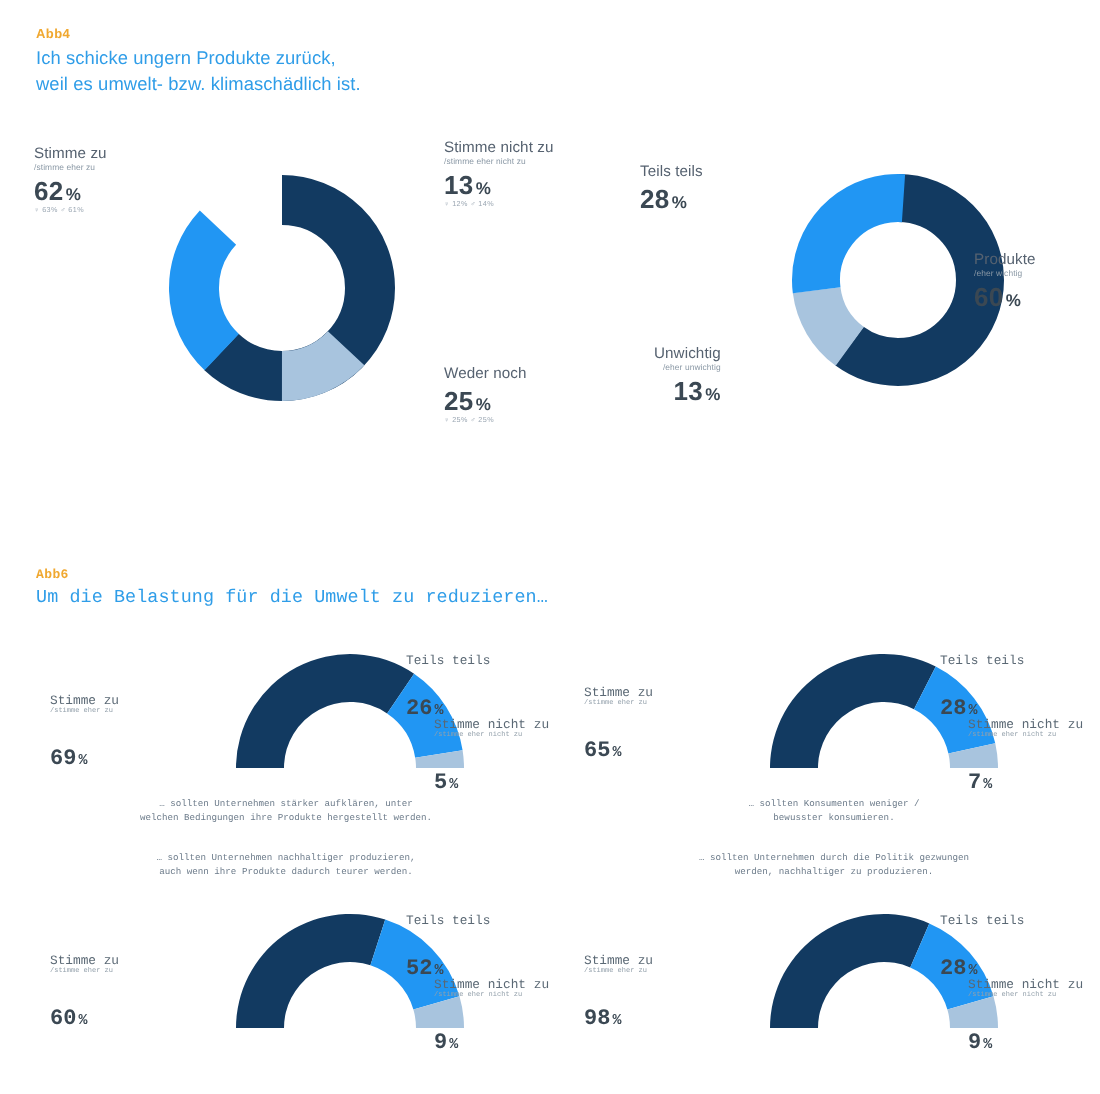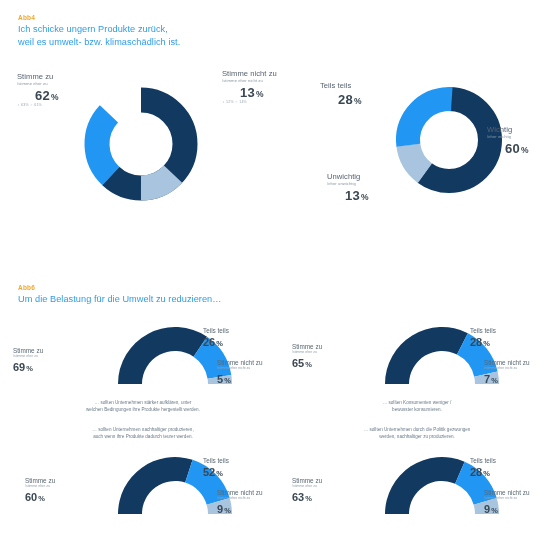--- a/index.html
+++ b/index.html
@@ -11,21 +11,21 @@
     color: #3c4a54;
     overflow: hidden;
     position: relative;
   }
   .page { position:relative; width:550px; height:450px; }
 
   
   .panel { position:absolute; }
   .panel-abb4 { left:0;   top:0;   width:275px; height:232px; }
   .panel-abb5 { left:275px; top:0; width:275px; height:232px; }
-  .panel-abb6 { left:0;   top:276px; width:550px; height:271px; }
+  .panel-abb6 { left:0;   top:276px; width:550px; height:271px;font-family:Liberation Mono, monospace; }
 
   
   .fignum {
     font-size:6.5px; font-weight:bold; color:#f0a830;
     letter-spacing:.2px; margin:0 0 2px 0;
   }
   .figtitle {
     font-size:9.2px; color:#2f9de8; line-height:12.5px;
     font-weight:400; margin:0; letter-spacing:.05px;
   }
@@ -40,40 +40,40 @@
   .callout .cap {
     font-size:7.6px; color:#566270; font-weight:400; white-space:nowrap;
     letter-spacing:.05px;
   }
   .callout .sub {
     font-size:4.2px; color:#8a98a5; white-space:nowrap;
     margin-top:1px; letter-spacing:.05px;
   }
   .callout .val {
     font-size:13px; color:#3b4853; font-weight:bold; margin-top:3px;
-    white-space:nowrap; letter-spacing:.2px;margin-left:18px;
+    white-space:nowrap; letter-spacing:.2px;
   }
   .callout .val .pc { font-size:8.5px; font-weight:bold; margin-left:1px; }
   .callout .gender {
     font-size:3.6px; color:#9aa6b2; margin-top:2px; white-space:nowrap;
     letter-spacing:.2px;
   }
 
   
   .gauge-block { position:absolute; }
   .gauge { position:absolute; }
   .gcap {
     position:absolute; font-size:4.6px; color:#6c7b8a; text-align:center;
     line-height:6.5px; width:230px;
   }
   .g-label { position:absolute; line-height:1; }
   .g-label .cap { font-size:6.4px; color:#5a6874; white-space:nowrap; }
   .g-label .sub { font-size:3.5px; color:#93a0ab; white-space:nowrap; margin-top:1px; }
   .g-label .val {
-    font-size:11px; color:#3b4853; font-weight:bold; margin-top:3px; white-space:nowrap;
+    font-size:11px; color:#3b4853; font-weight:bold; margin-top:16px; white-space:nowrap;
   }
   .g-label .val .pc { font-size:7.5px; margin-left:1px; }
 </style>
 </head>
 <body>
 
 <div class="page">
 
   <div class="panel panel-abb4">
     <div class="head-abb4">
@@ -103,50 +103,57 @@
 
     <div class="callout" style="left:222px; top:70px;">
       <div class="cap">Stimme nicht zu</div>
       <div class="sub">/stimme eher nicht zu</div>
       <div class="val">
         <span>13</span><span class="pc">%</span>
       </div>
       <div class="gender">♀ 12%  ♂ 14%</div>
     </div>
 
+    <div class="callout" style="left:222px; top:183px;">
+      <div class="cap">Weder noch</div>
+      <div class="val">
+        <span>25</span><span class="pc">%</span>
+      </div>
+      <div class="gender">♀ 25%  ♂ 25%</div>
+    </div>
   </div>
 
   <div class="panel panel-abb5">
 
     <div class="donut-wrap" style="left:112px; top:78px;">
       <svg width="124" height="124" viewBox="0 0 124 124">
         <g transform="translate(62,62)">
           <circle r="41" fill="none" stroke="#123A61" stroke-width="24" stroke-dasharray="154.6 103.0" transform="rotate(-90)"></circle>
           <circle r="41" fill="none" stroke="#A8C4DE" stroke-width="24" stroke-dasharray="33.5 224.1" transform="rotate(126)"></circle>
           <circle r="41" fill="none" stroke="#2196F3" stroke-width="24" stroke-dasharray="72.2 185.4" transform="rotate(172.8)"></circle>
         </g>
       </svg>
     </div>
 
     <div class="callout" style="left:212px; top:126px;">
-      <div class="cap">Wichtig</div>
+      <div class="cap">Produkte</div>
       <div class="sub">/eher wichtig</div>
       <div class="val">
         <span>60</span><span class="pc">%</span>
       </div>
     </div>
 
     <div class="callout" style="left:45px; top:82px;">
       <div class="cap">Teils teils</div>
       <div class="val">
         <span>28</span><span class="pc">%</span>
       </div>
     </div>
 
-    <div class="callout" style="left:52px; top:173px;">
+    <div class="callout" style="left:52px; top:173px;text-align:right;">
       <div class="cap">Unwichtig</div>
       <div class="sub">/eher unwichtig</div>
       <div class="val">
         <span>13</span><span class="pc">%</span>
       </div>
     </div>
   </div>
 
   <div class="panel panel-abb6">
     <div class="head-abb6">
@@ -158,21 +165,21 @@
       <div class="gauge" style="left:105px; top:0;">
         <svg width="120" height="62" viewBox="0 0 120 62">
             <path d="M 3 60.00000000000001 A 57 57 0 0 1 92.03875253757144 12.856407266349976
           L 78.5487514691203 32.706341048939464 A 33 33 0 0 0 27 60.00000000000001 Z" fill="#123A61"></path>
             <path d="M 92.03875253757144 12.856407266349976 A 57 57 0 0 1 116.29823541392284 51.08323549270683
           L 92.59371523963955 54.837662653672375 A 33 33 0 0 0 78.5487514691203 32.706341048939464 Z" fill="#2196F3"></path>
             <path d="M 116.29823541392284 51.08323549270683 A 57 57 0 0 1 117 59.999999999999986
           L 93 59.99999999999999 A 33 33 0 0 0 92.59371523963955 54.837662653672375 Z" fill="#A8C4DE"></path>
           </svg>
       </div>
-      <div class="g-label" style="left:3px; top:24px;">
+      <div class="g-label" style="left:15px; top:24px;">
         <div class="cap">Stimme zu</div>
         <div class="sub">/stimme eher zu</div>
         <div class="val"><span>69</span><span class="pc">%</span></div>
       </div>
       <div class="g-label" style="left:193px; top:4px;">
         <div class="cap">Teils teils</div>
         <div class="val"><span>26</span><span class="pc">%</span></div>
       </div>
       <div class="g-label" style="left:207px; top:36px;">
         <div class="cap">Stimme nicht zu</div>
@@ -246,21 +253,21 @@
           L 73.10588039094773 29.71409735242861 A 33 33 0 0 0 27 60.00000000000001 Z" fill="#123A61"></path>
             <path d="M 82.63742976618246 7.687986336013054 A 57 57 0 0 1 114.73674008358574 44.09750695576391
           L 91.68969162733912 50.79329350070542 A 33 33 0 0 0 73.10588039094773 29.71409735242861 Z" fill="#2196F3"></path>
             <path d="M 114.73674008358574 44.09750695576391 A 57 57 0 0 1 117 59.999999999999986
           L 93 59.99999999999999 A 33 33 0 0 0 91.68969162733912 50.79329350070542 Z" fill="#A8C4DE"></path>
           </svg>
       </div>
       <div class="g-label" style="left:10px; top:24px;">
         <div class="cap">Stimme zu</div>
         <div class="sub">/stimme eher zu</div>
-        <div class="val"><span>63</span><span class="pc">%</span></div>
+        <div class="val"><span>98</span><span class="pc">%</span></div>
       </div>
       <div class="g-label" style="left:188px; top:4px;">
         <div class="cap">Teils teils</div>
         <div class="val"><span>28</span><span class="pc">%</span></div>
       </div>
       <div class="g-label" style="left:202px; top:36px;">
         <div class="cap">Stimme nicht zu</div>
         <div class="sub">/stimme eher nicht zu</div>
         <div class="val"><span>9</span><span class="pc">%</span></div>
       </div>

